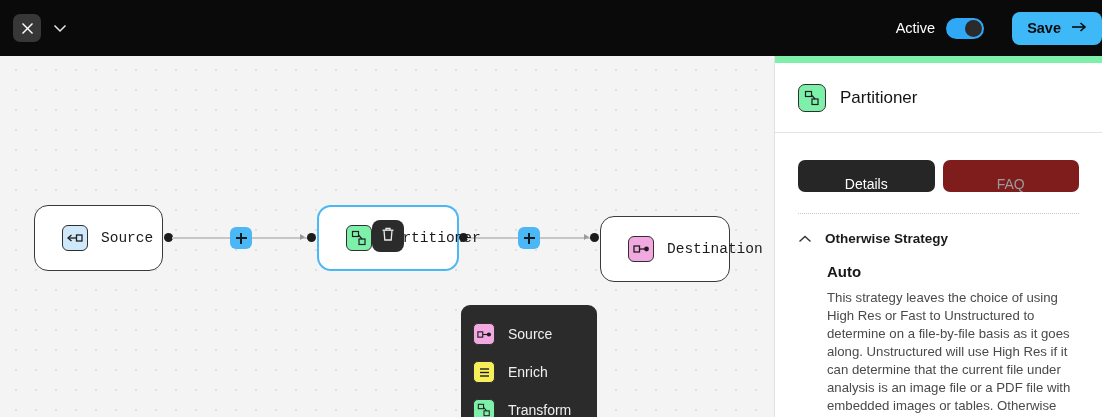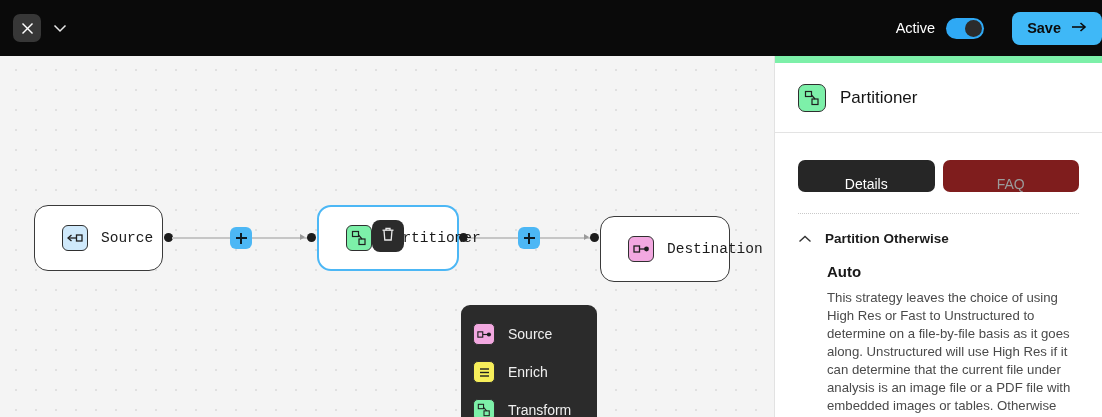--- a/index.html
+++ b/index.html
@@ -322,21 +322,21 @@
     </div>
 
     <div class="dotted-sep"></div>
 
     <div class="section-head">
       <span>
         <svg width="14" height="8" viewBox="0 0 14 8">
           <polyline points="1.5,6.5 7,1.5 12.5,6.5" fill="none" stroke="#333333" stroke-width="1.4"></polyline>
         </svg>
       </span>
-      <span class="section-title">Partition Otherwise</span>
+      <span class="section-title">Otherwise Strategy</span>
     </div>
 
     <div class="strategy-body">
       <div class="strategy-name">Auto</div>
       <div class="strategy-desc">This strategy leaves the choice of using High Res or Fast to Unstructured to determine on a file-by-file basis as it goes along. Unstructured will use High Res if it can determine that the current file under analysis is an image file or a PDF file with embedded images or tables. Otherwise</div>
     </div>
   </div>
 
 </div>
 

